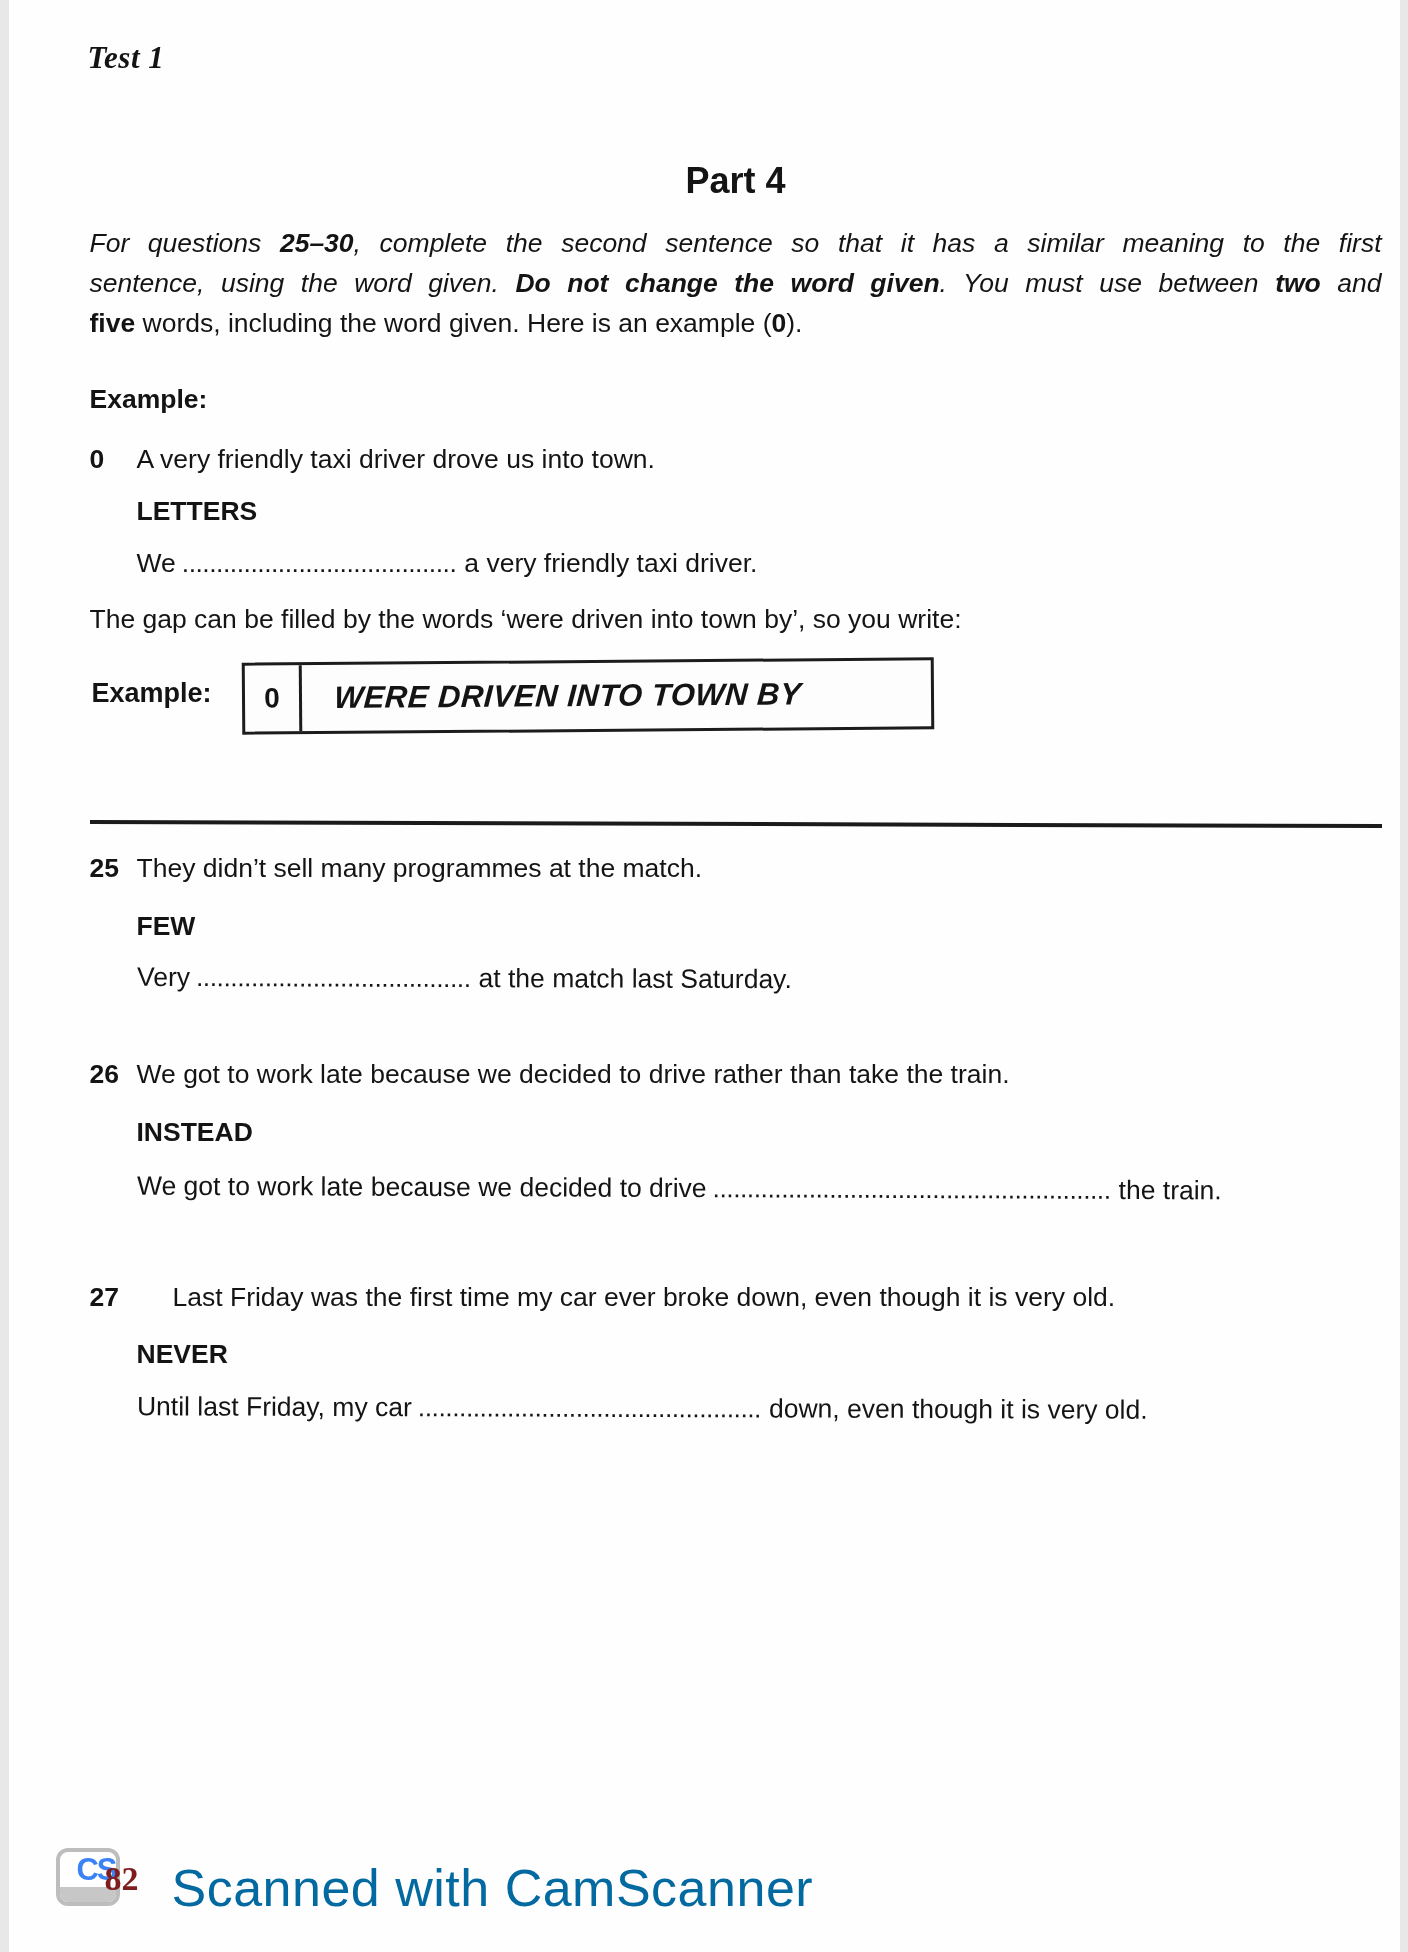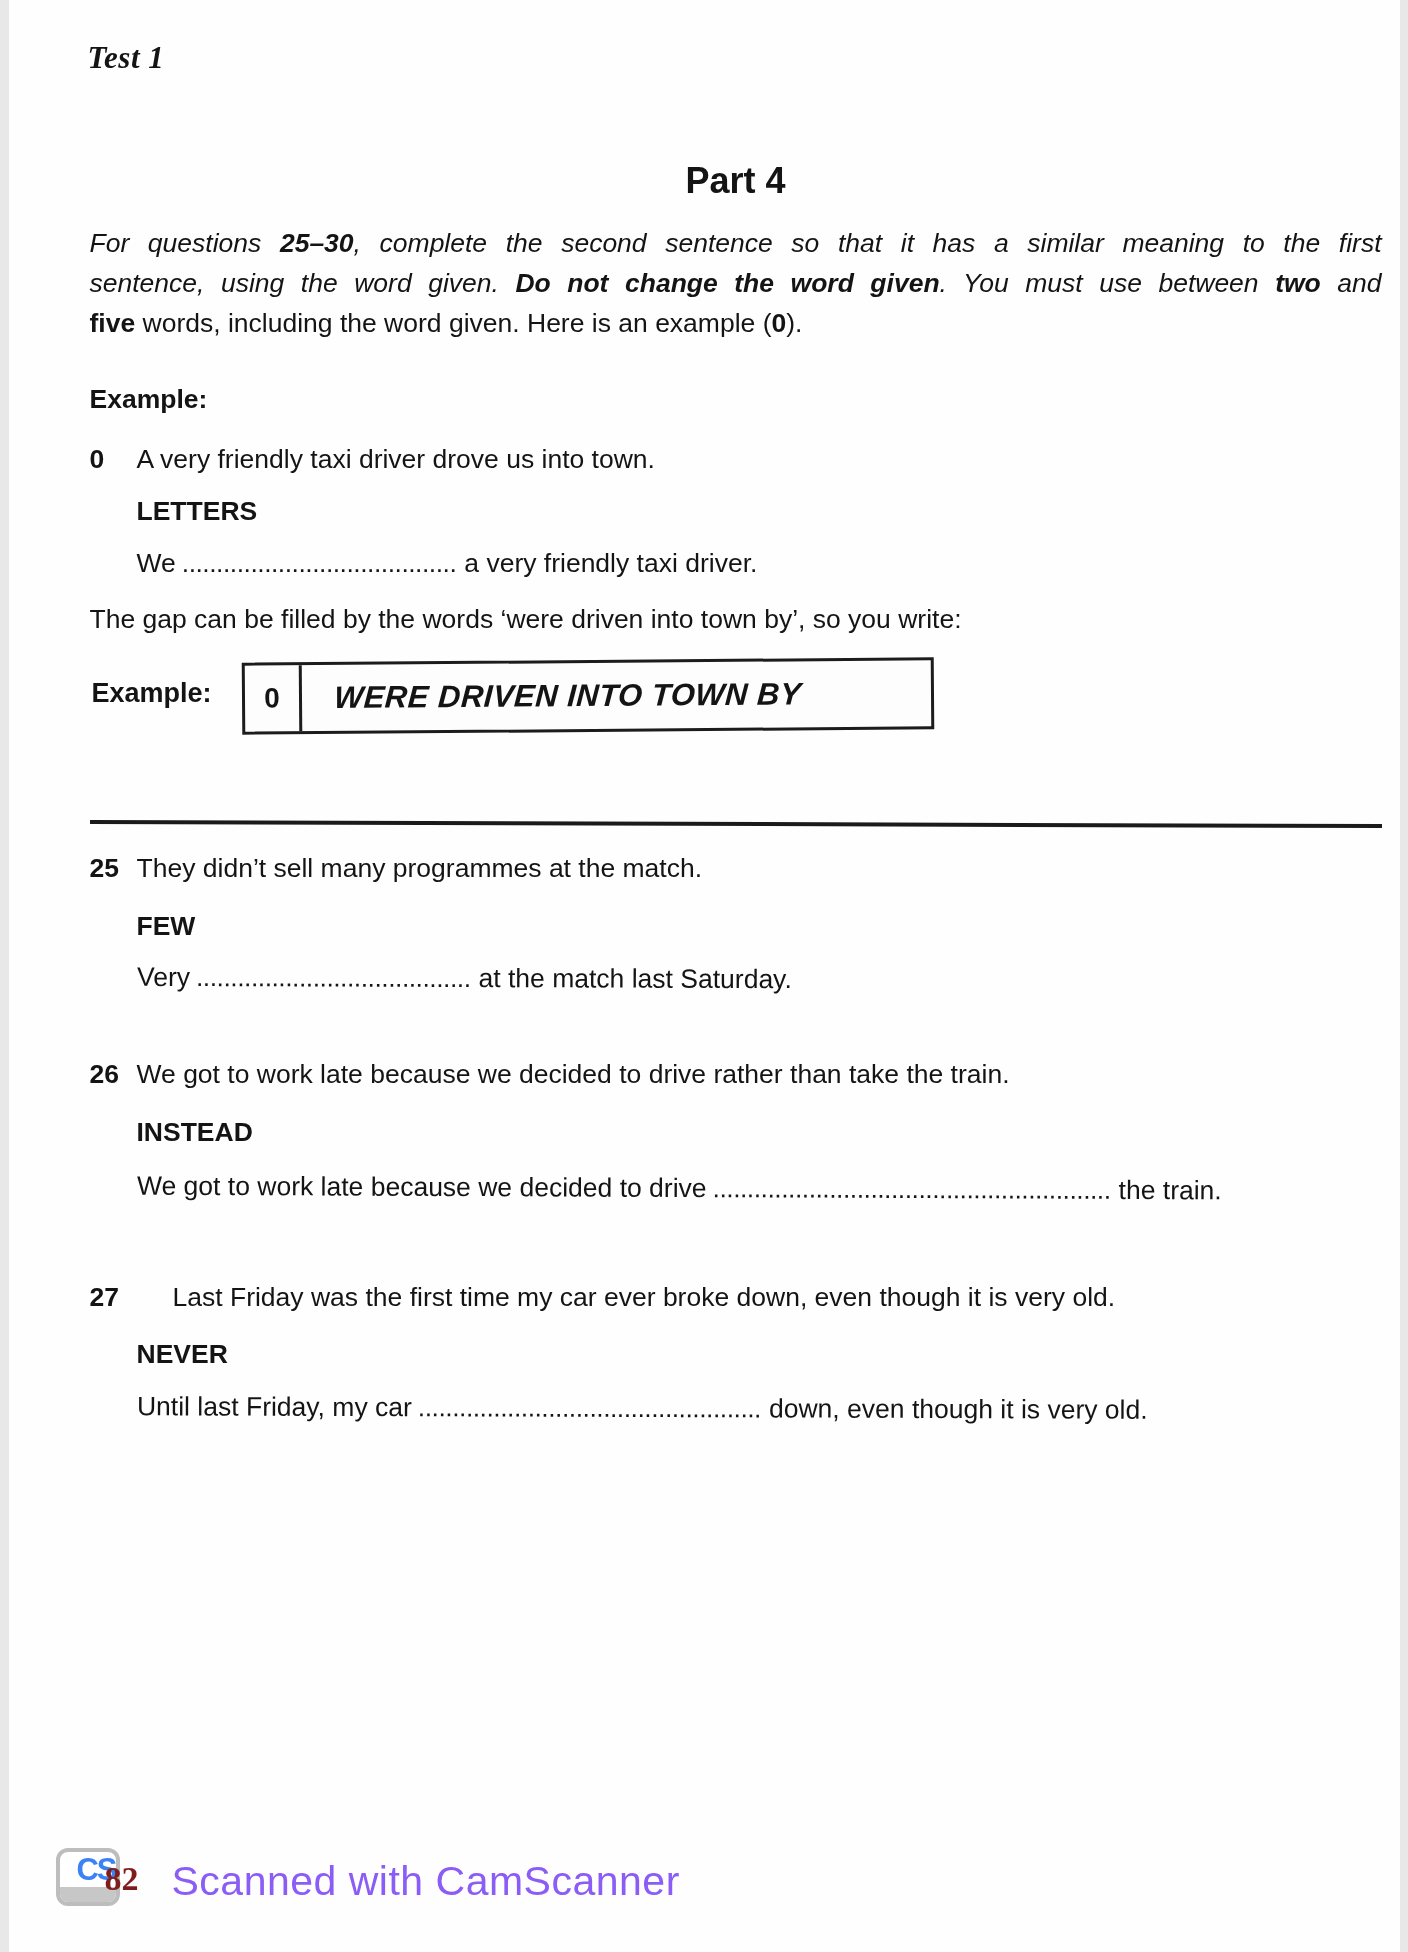--- a/index.html
+++ b/index.html
@@ -82,21 +82,21 @@
     position:absolute;left:0;right:0;bottom:0;height:15px;
     background:#c7c7c7;
   }
   .page-num{
     left:96px;top:1860px;
     font-family:"Liberation Serif","DejaVu Serif",serif;
     font-weight:600;font-size:34px;color:#7f1d1d;z-index:3;
   }
   .wm-text{
     left:163px;top:1858px;
-    font-size:41px;color:#8b5cf6;font-weight:400;
+    font-size:52px;color:#0369a1;font-weight:400;
     letter-spacing:0.5px;
   }
 </style>
 </head>
 <body>
 
 <div class="page">
 
   <div class="abs book-title">Test 1</div>
 

